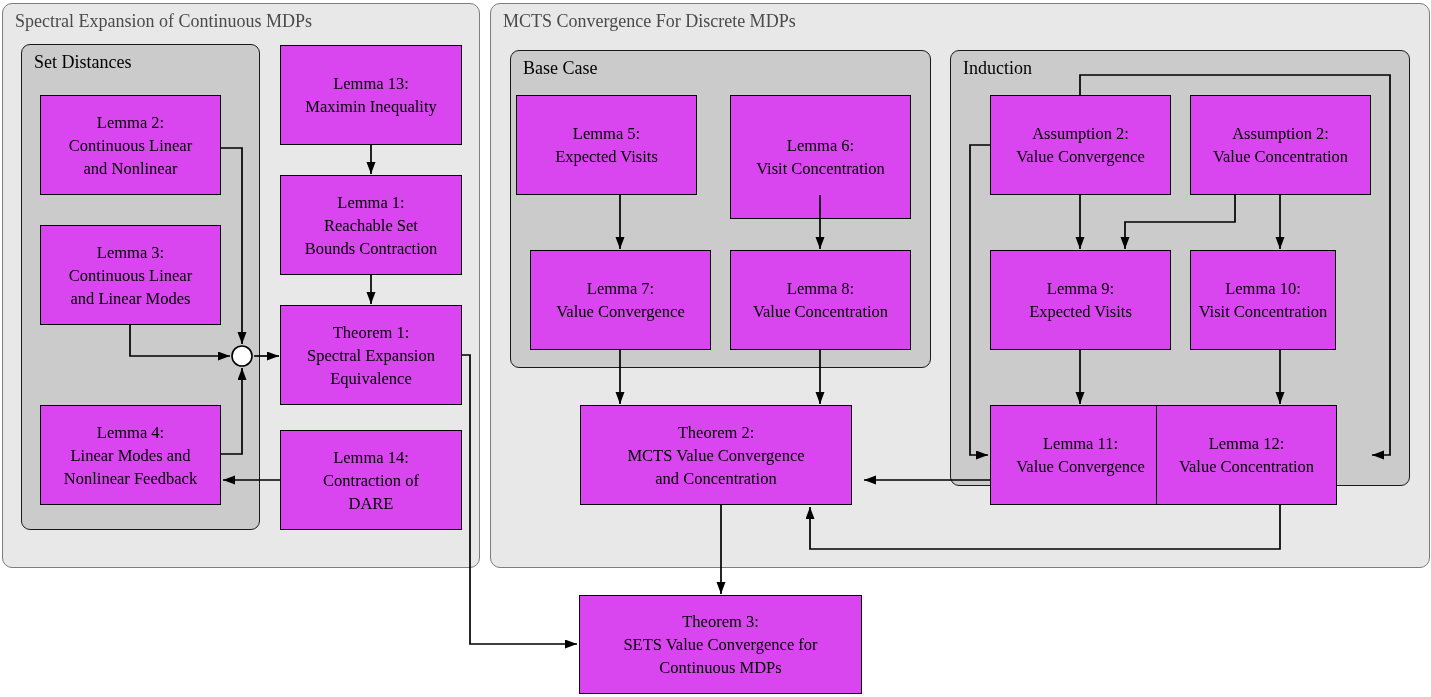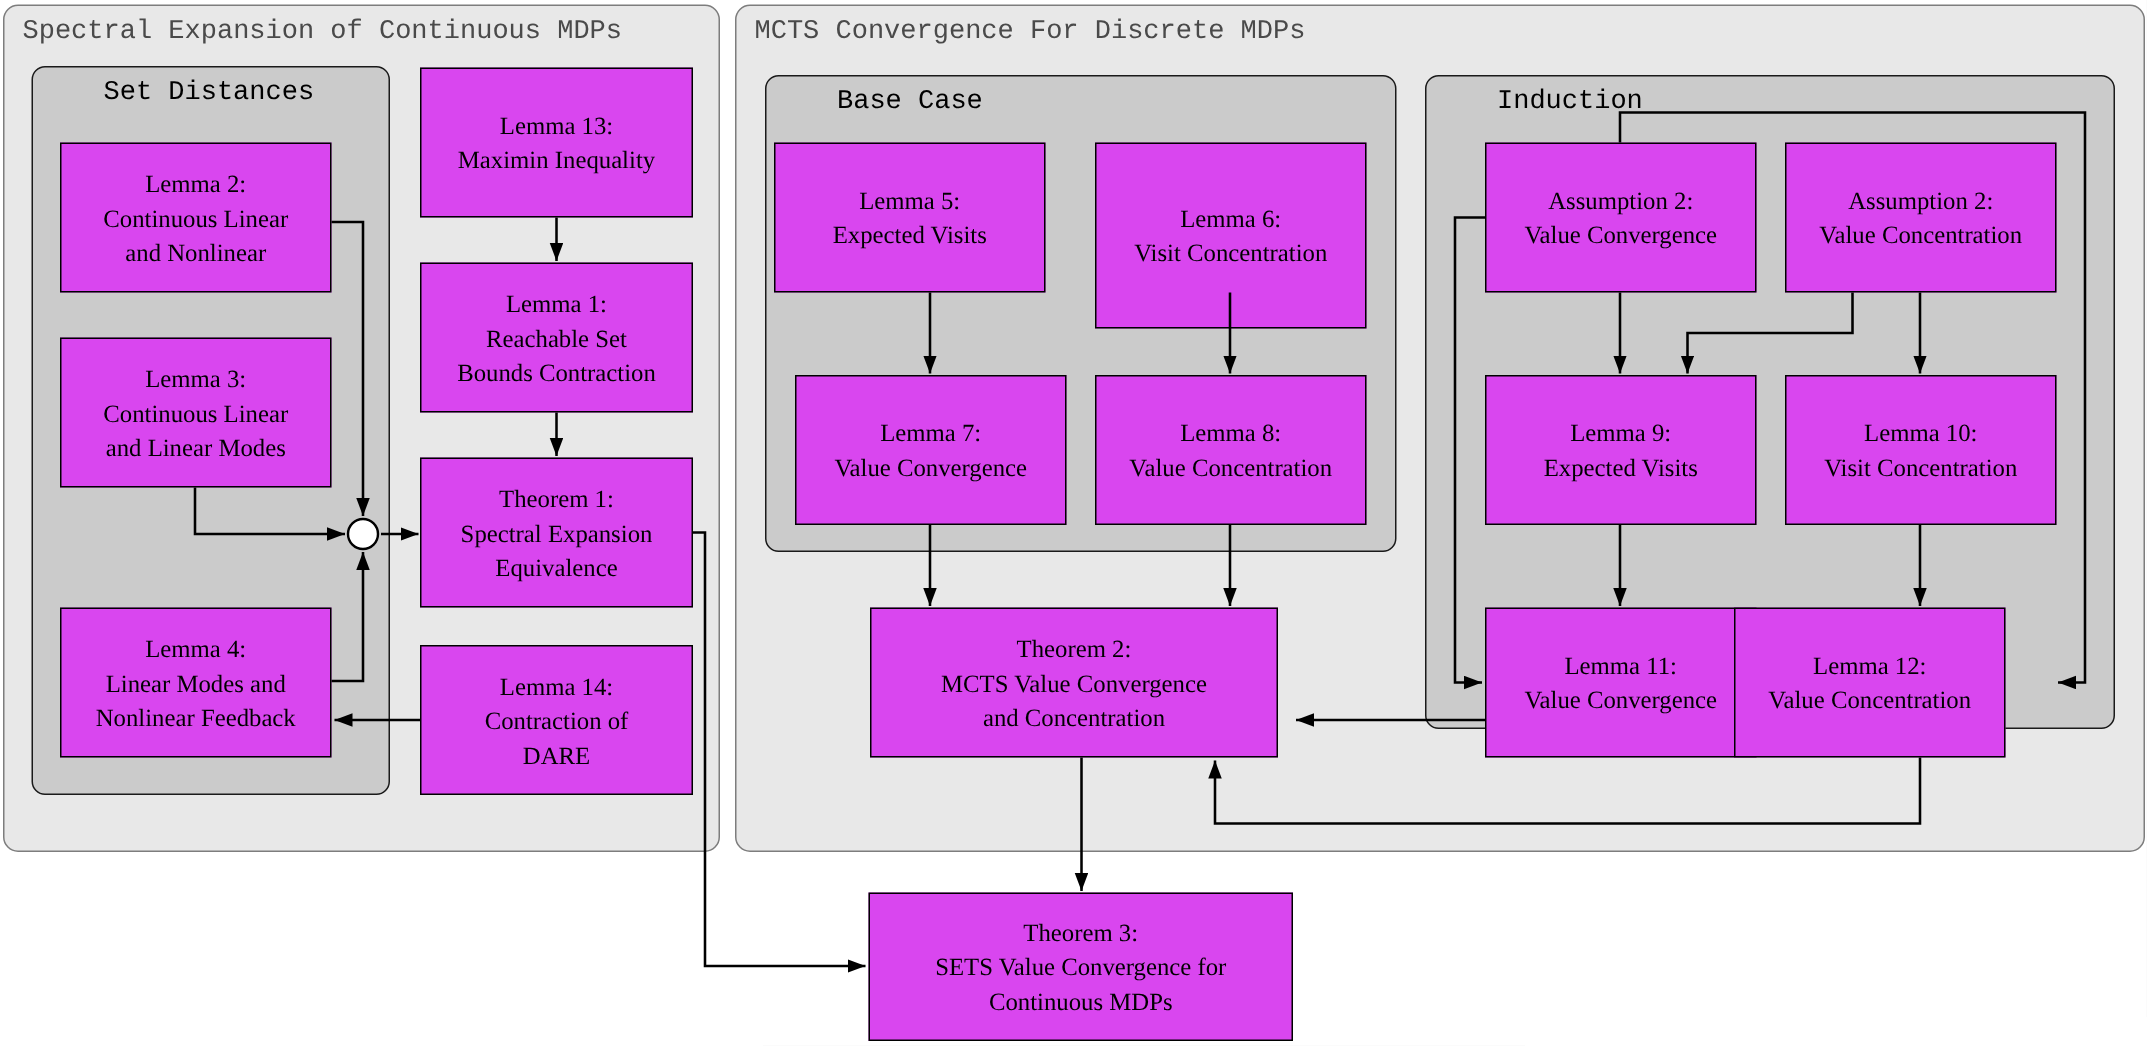--- a/index.html
+++ b/index.html
@@ -10,24 +10,24 @@
   }
   .group { position:absolute; box-sizing:border-box; }
   .group.outer {
     background:#e8e8e8; border:1.6px solid #7d7d7d; border-radius:10px;
   }
   .group.inner {
     background:#cbcbcb; border:1.4px solid #1a1a1a; border-radius:9px;
   }
   .group-title {
     position:absolute; top:5px; left:12px;
-    font-size:18px; line-height:24px; white-space:nowrap;font-family:Liberation Mono, monospace;
+    font-size:18px; line-height:24px; white-space:nowrap;
   }
   .outer-title { color:#4a4a4a; }
-  .inner-title { color:#000000;margin-left:35px; }
+  .inner-title { color:#000000; }
   .node {
     position:absolute; box-sizing:border-box;
     background:#d946ef; border:1.4px solid #000000;
     display:flex; align-items:center; justify-content:center;
     text-align:center; white-space:pre-line;
     font-size:16.5px; line-height:23px; color:#000000;
   }
   #edge-layer {
     position:absolute; left:0; top:0; width:1431px; height:697px;
     pointer-events:none;
@@ -87,21 +87,21 @@
 Value Convergence</div>
   <div class="node" style="left:730px;top:250px;width:181px;height:100px">Lemma 8:
 Value Concentration</div>
 
   <div class="node" style="left:990px;top:95px;width:181px;height:100px">Assumption 2:
 Value Convergence</div>
   <div class="node" style="left:1190px;top:95px;width:181px;height:100px">Assumption 2:
 Value Concentration</div>
   <div class="node" style="left:990px;top:250px;width:181px;height:100px">Lemma 9:
 Expected Visits</div>
-  <div class="node" style="left:1190px;top:250px;width:181px;height:100px">Lemma 10:
+  <div class="node" style="left:1190px;top:250px;width:146px;height:100px">Lemma 10:
 Visit Concentration</div>
   <div class="node" style="left:990px;top:405px;width:181px;height:100px">Lemma 11:
 Value Convergence</div>
   <div class="node" style="left:1156px;top:405px;width:181px;height:100px">Lemma 12:
 Value Concentration</div>
 
   <div class="node" style="left:580px;top:405px;width:272px;height:100px">Theorem 2:
 MCTS Value Convergence
 and Concentration</div>
   <div class="node" style="left:579px;top:595px;width:283px;height:99px">Theorem 3:

